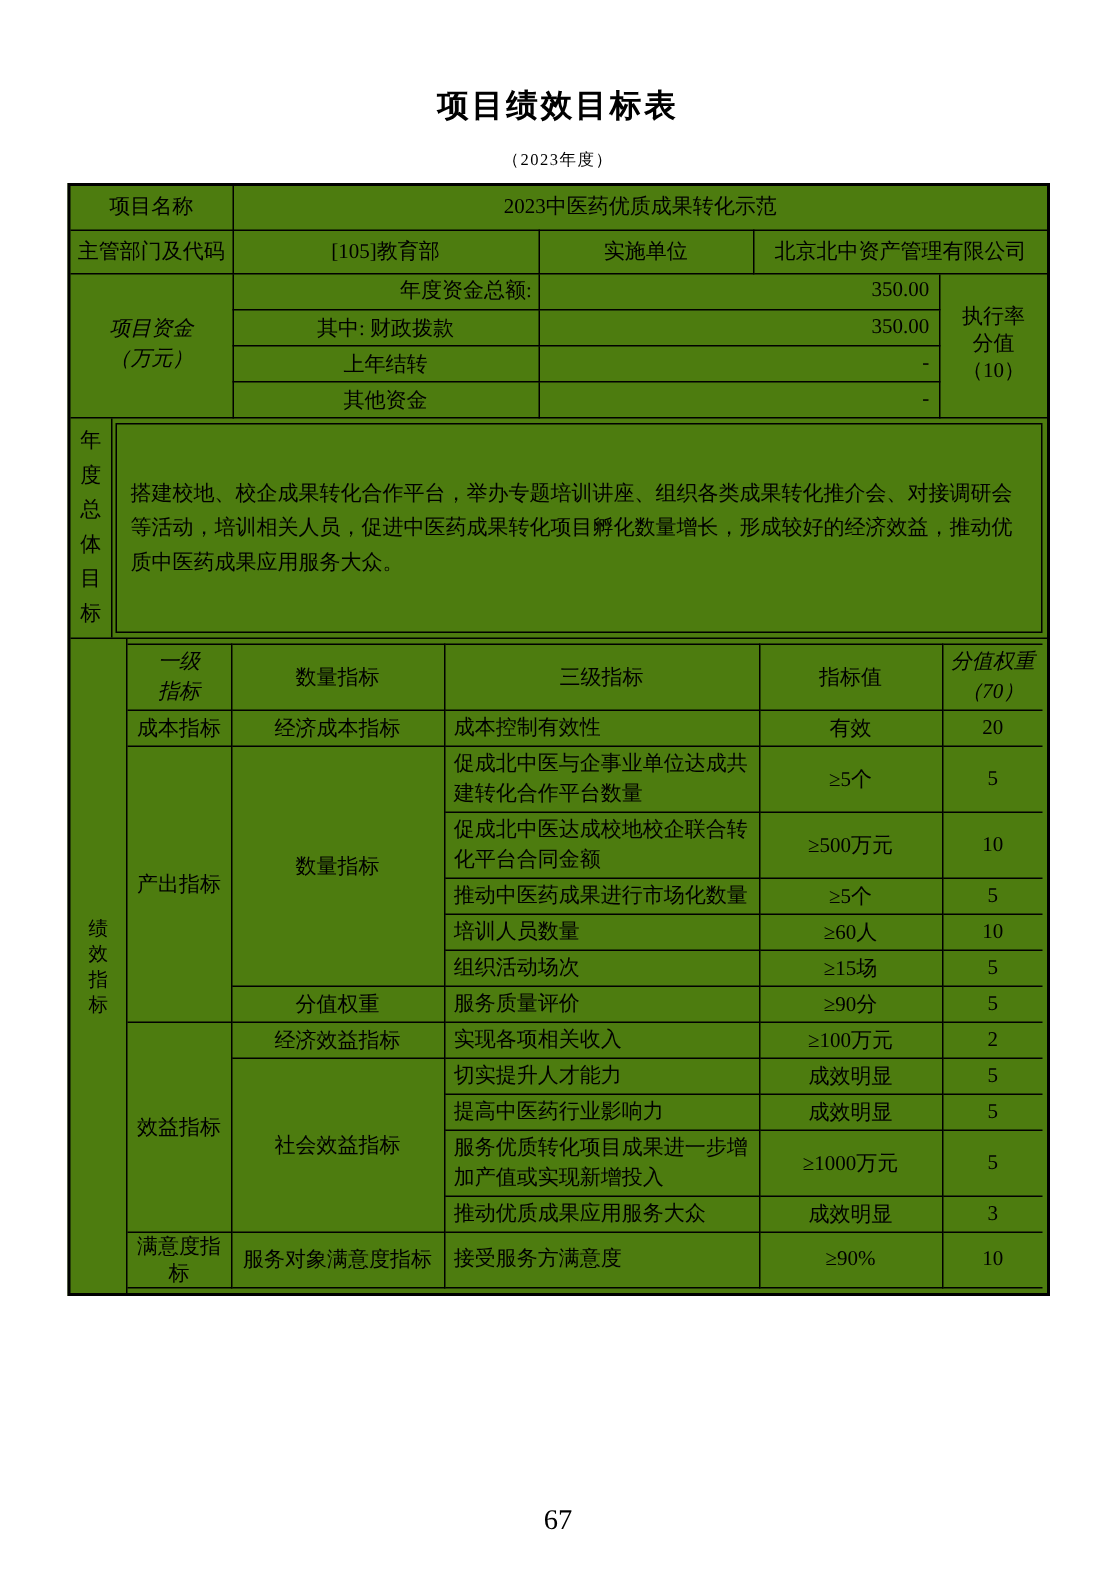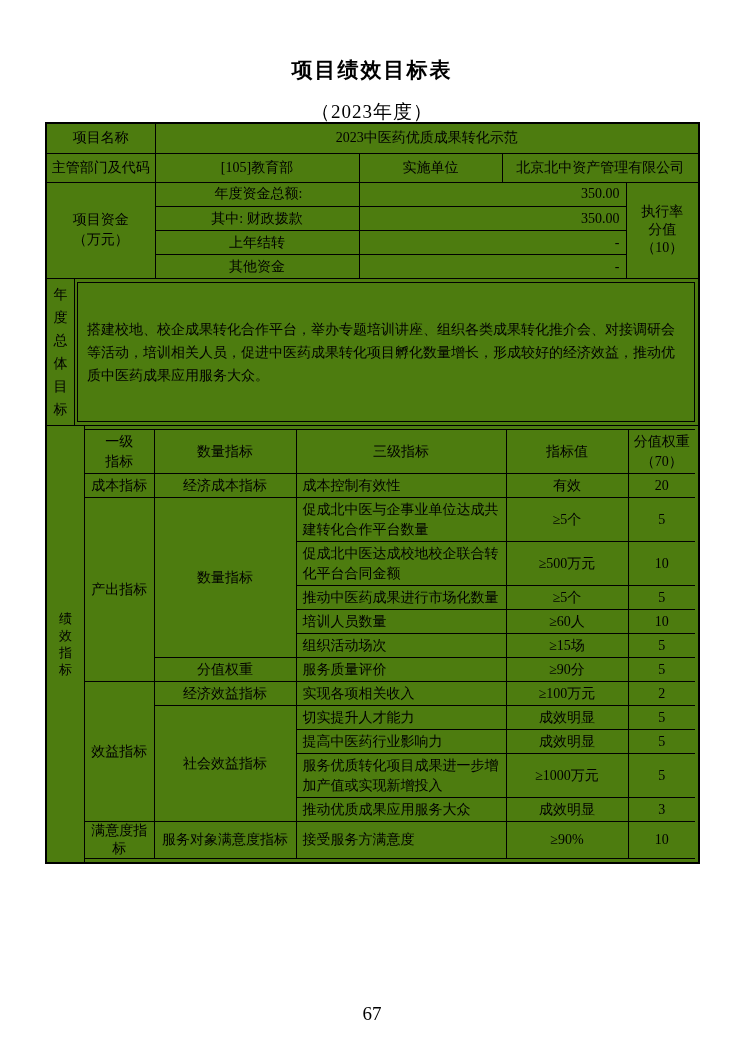--- a/index.html
+++ b/index.html
@@ -1,31 +1,31 @@
 <!DOCTYPE html>
 <html><head>
 <meta charset="utf-8">
 <style>
   html,body{margin:0;padding:0;background:#ffffff;}
   body{width:744px;height:1052px;color:#000;font-family:"Liberation Serif","DejaVu Serif",serif;}
   .page{position:relative;width:744px;height:1052px;background:#fff;overflow:hidden;}
   .title{text-align:center;padding-top:56px;font-size:21px;font-weight:bold;letter-spacing:2px;}
-  .subtitle{text-align:center;margin-top:15px;font-size:19px;letter-spacing:1px;}
+  .subtitle{text-align:center;margin-top:15px;font-size:11px;letter-spacing:1px;}
   .wrap{position:absolute;left:45px;top:122px;width:655px;border:2px solid #000;box-sizing:border-box;background:#4d7c0f;}
   table{border-collapse:collapse;width:100%;table-layout:fixed;}
   td{border:1px solid #000;font-size:14px;padding:0 4px;overflow:hidden;vertical-align:middle;box-sizing:border-box;}
   .ta tr:first-child td,.tb tr:first-child td{border-top:none;}
   .wrap table td:first-child{border-left:none;}
   .wrap table td:last-child{border-right:none;}
   .c{text-align:center;}
-  .lft{text-align:center;padding-left:7px;}
+  .lft{text-align:right;padding-left:7px;}
   .num{text-align:right;padding-right:6px;padding-left:10px;}
   .ta tr{height:29px;}
   .tb tr{height:24px;}
-  .twoline div{line-height:20px;text-align:center;}
+  .twoline div{line-height:20px;text-align:center;font-style:italic;}
   .threeline div{line-height:18px;text-align:center;}
   
   .goal-row{display:flex;height:146px;border-bottom:1px solid #000;}
   .goal-label{width:27px;border-right:1px solid #000;display:flex;align-items:center;justify-content:center;flex:none;}
   .vtext{display:block;width:15px;word-break:break-all;line-height:23px;font-size:14px;text-align:center;}
   .goal-box{flex:1;margin:3px 3px 3px 2px;border:1px solid #000;padding:0 9px;font-size:14px;line-height:23px;display:flex;align-items:center;}
   .goal-box p{margin:0;}
   
   .ind-row{display:flex;}
   .ind-label{width:37px;border-right:1px solid #000;display:flex;align-items:center;justify-content:center;flex:none;}

